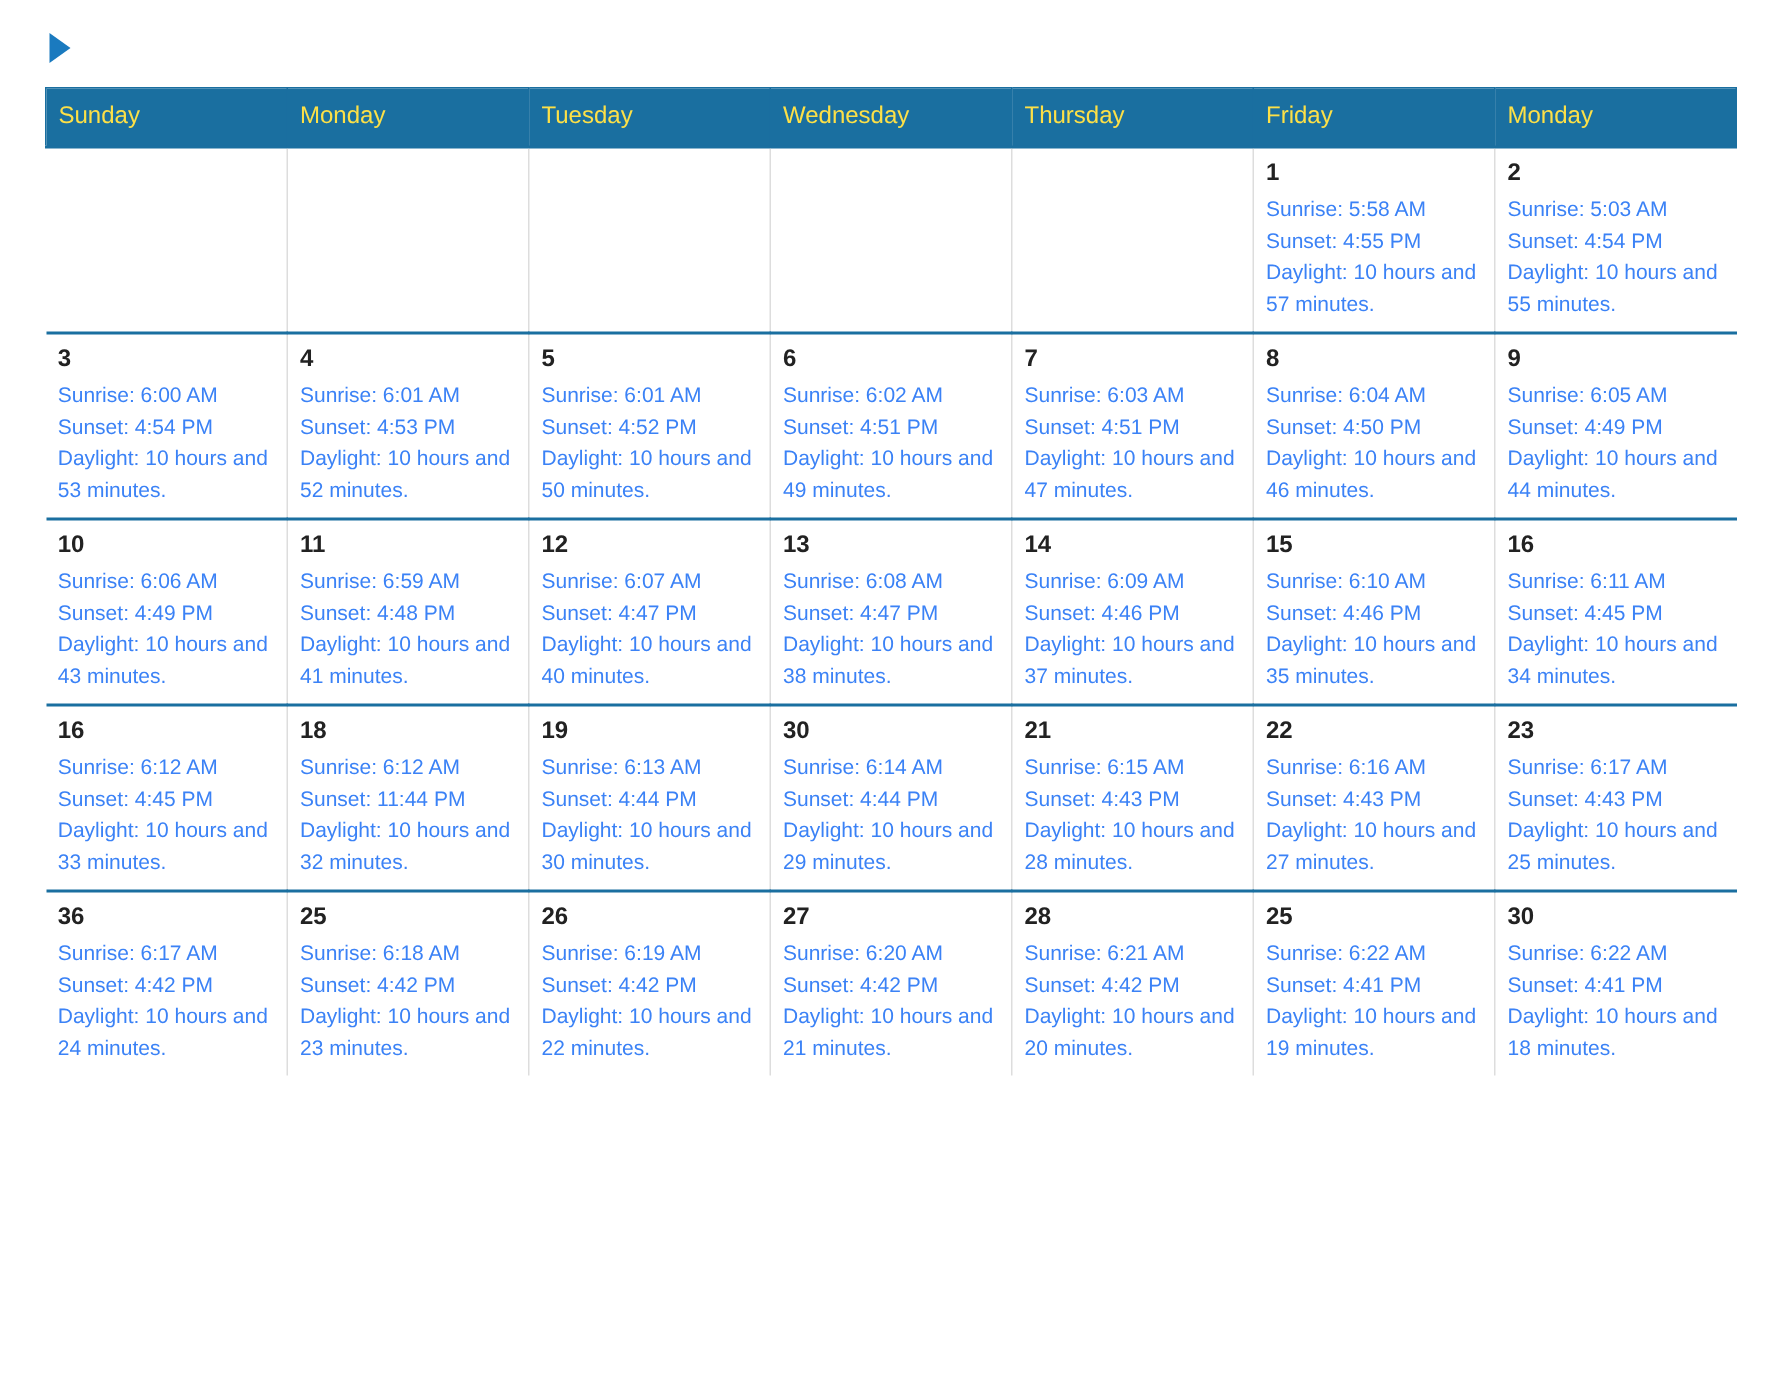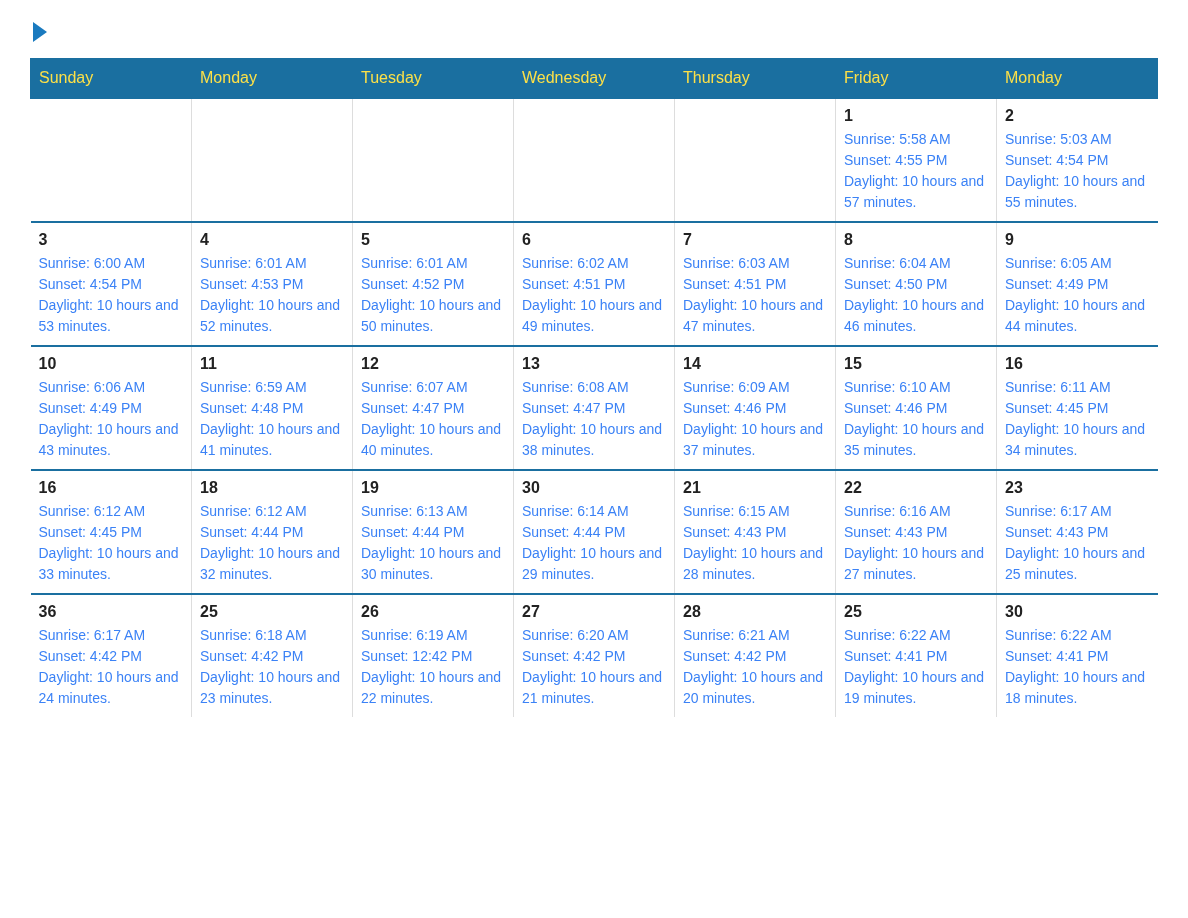--- a/index.html
+++ b/index.html
@@ -242,21 +242,21 @@
       <tr>
         <td>
           <span class="day-number">16</span>
           <div class="day-info">Sunrise: 6:12 AM
 Sunset: 4:45 PM
 Daylight: 10 hours and 33 minutes.</div>
         </td>
         <td>
           <span class="day-number">18</span>
           <div class="day-info">Sunrise: 6:12 AM
-Sunset: 4:44 PM
+Sunset: 11:44 PM
 Daylight: 10 hours and 32 minutes.</div>
         </td>
         <td>
           <span class="day-number">19</span>
           <div class="day-info">Sunrise: 6:13 AM
 Sunset: 4:44 PM
 Daylight: 10 hours and 30 minutes.</div>
         </td>
         <td>
           <span class="day-number">30</span>
@@ -292,21 +292,21 @@
         </td>
         <td>
           <span class="day-number">25</span>
           <div class="day-info">Sunrise: 6:18 AM
 Sunset: 4:42 PM
 Daylight: 10 hours and 23 minutes.</div>
         </td>
         <td>
           <span class="day-number">26</span>
           <div class="day-info">Sunrise: 6:19 AM
-Sunset: 12:42 PM
+Sunset: 4:42 PM
 Daylight: 10 hours and 22 minutes.</div>
         </td>
         <td>
           <span class="day-number">27</span>
           <div class="day-info">Sunrise: 6:20 AM
 Sunset: 4:42 PM
 Daylight: 10 hours and 21 minutes.</div>
         </td>
         <td>
           <span class="day-number">28</span>

